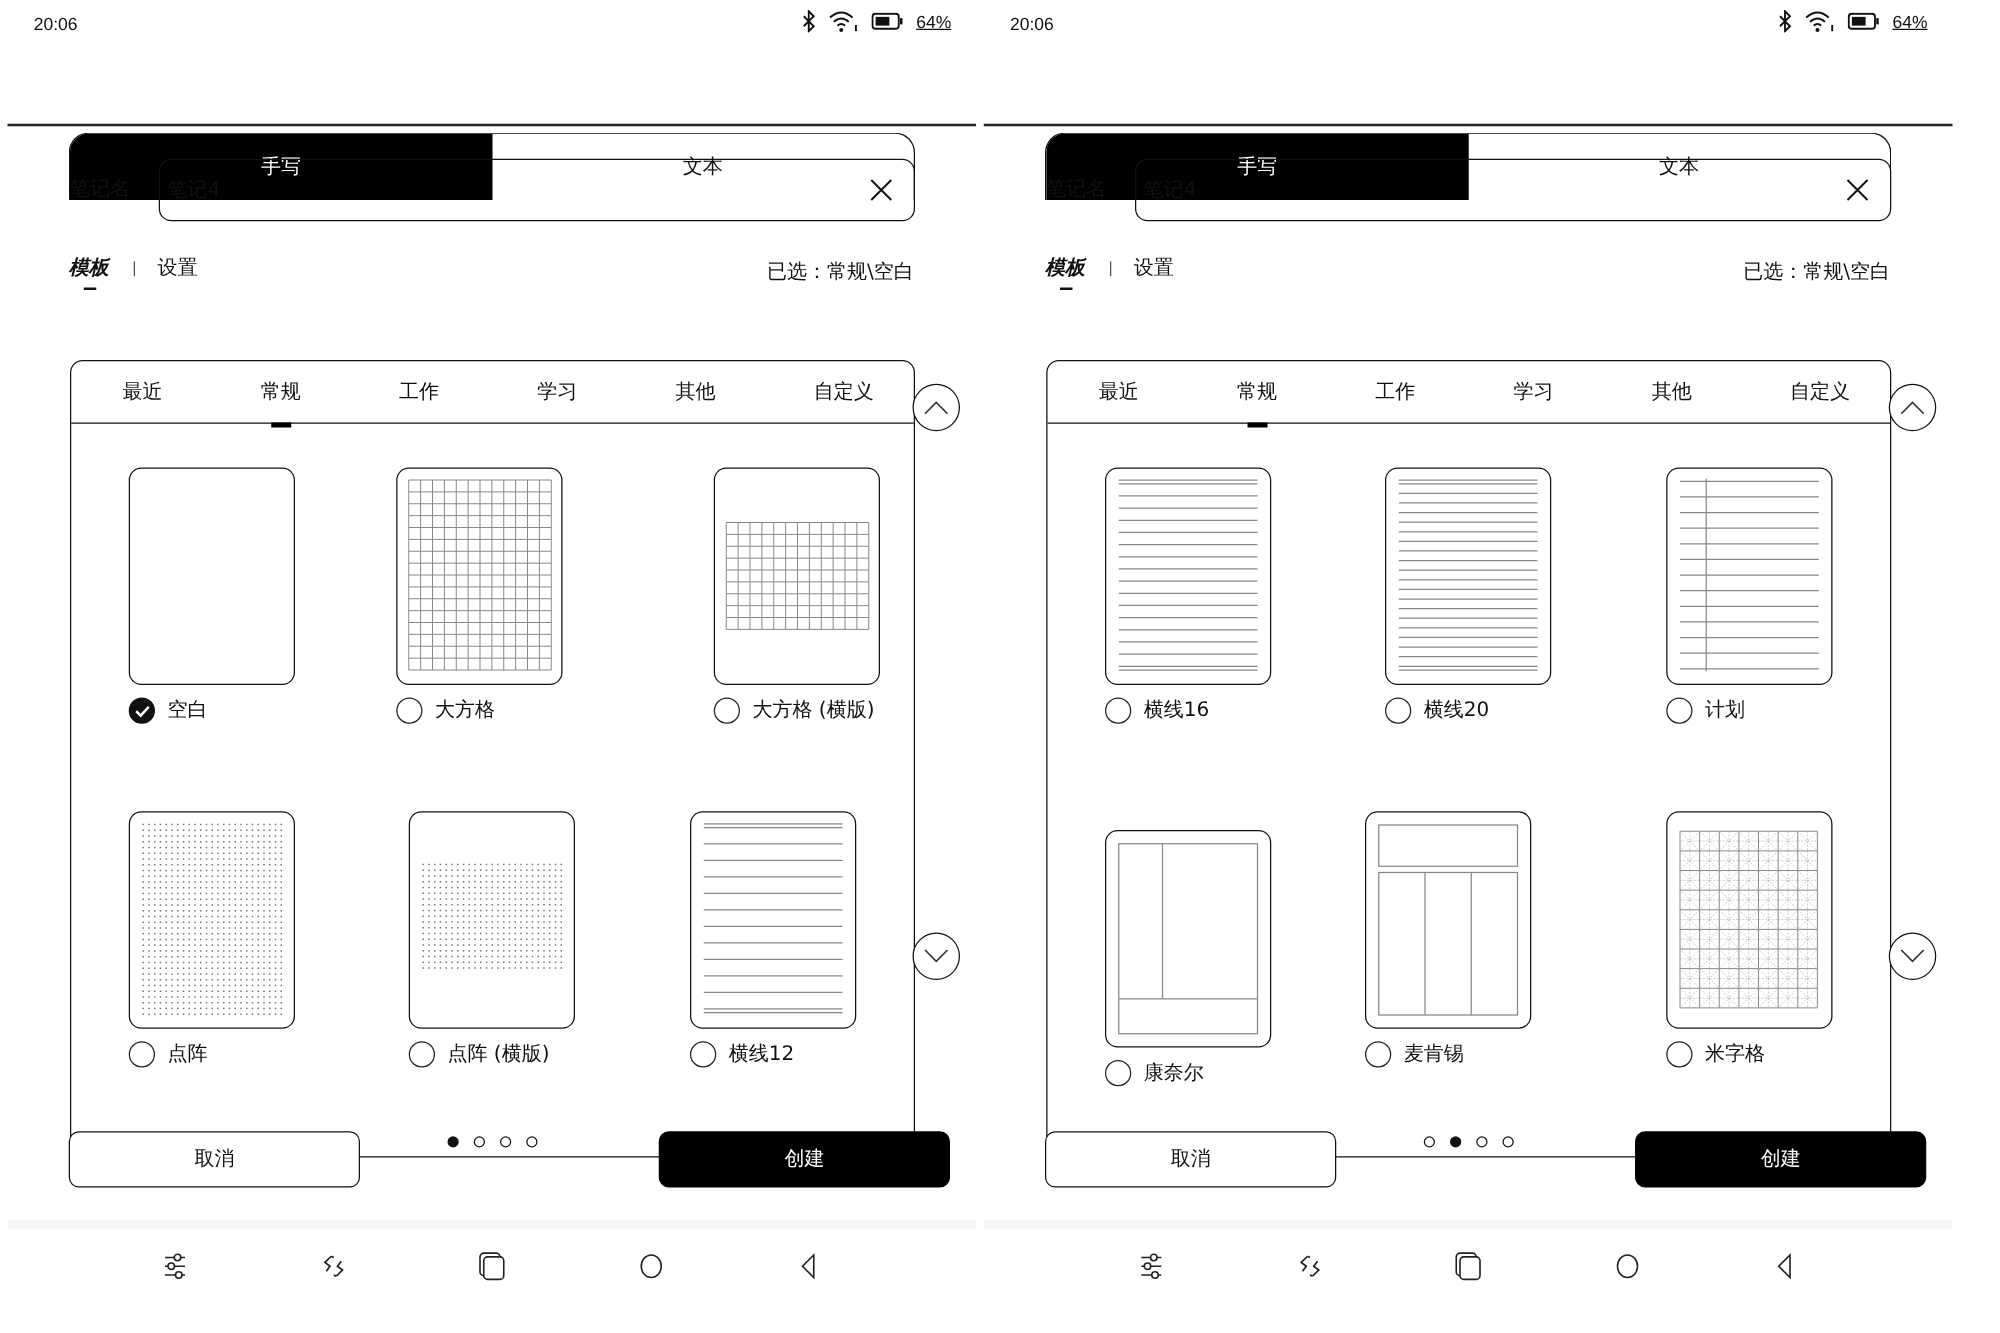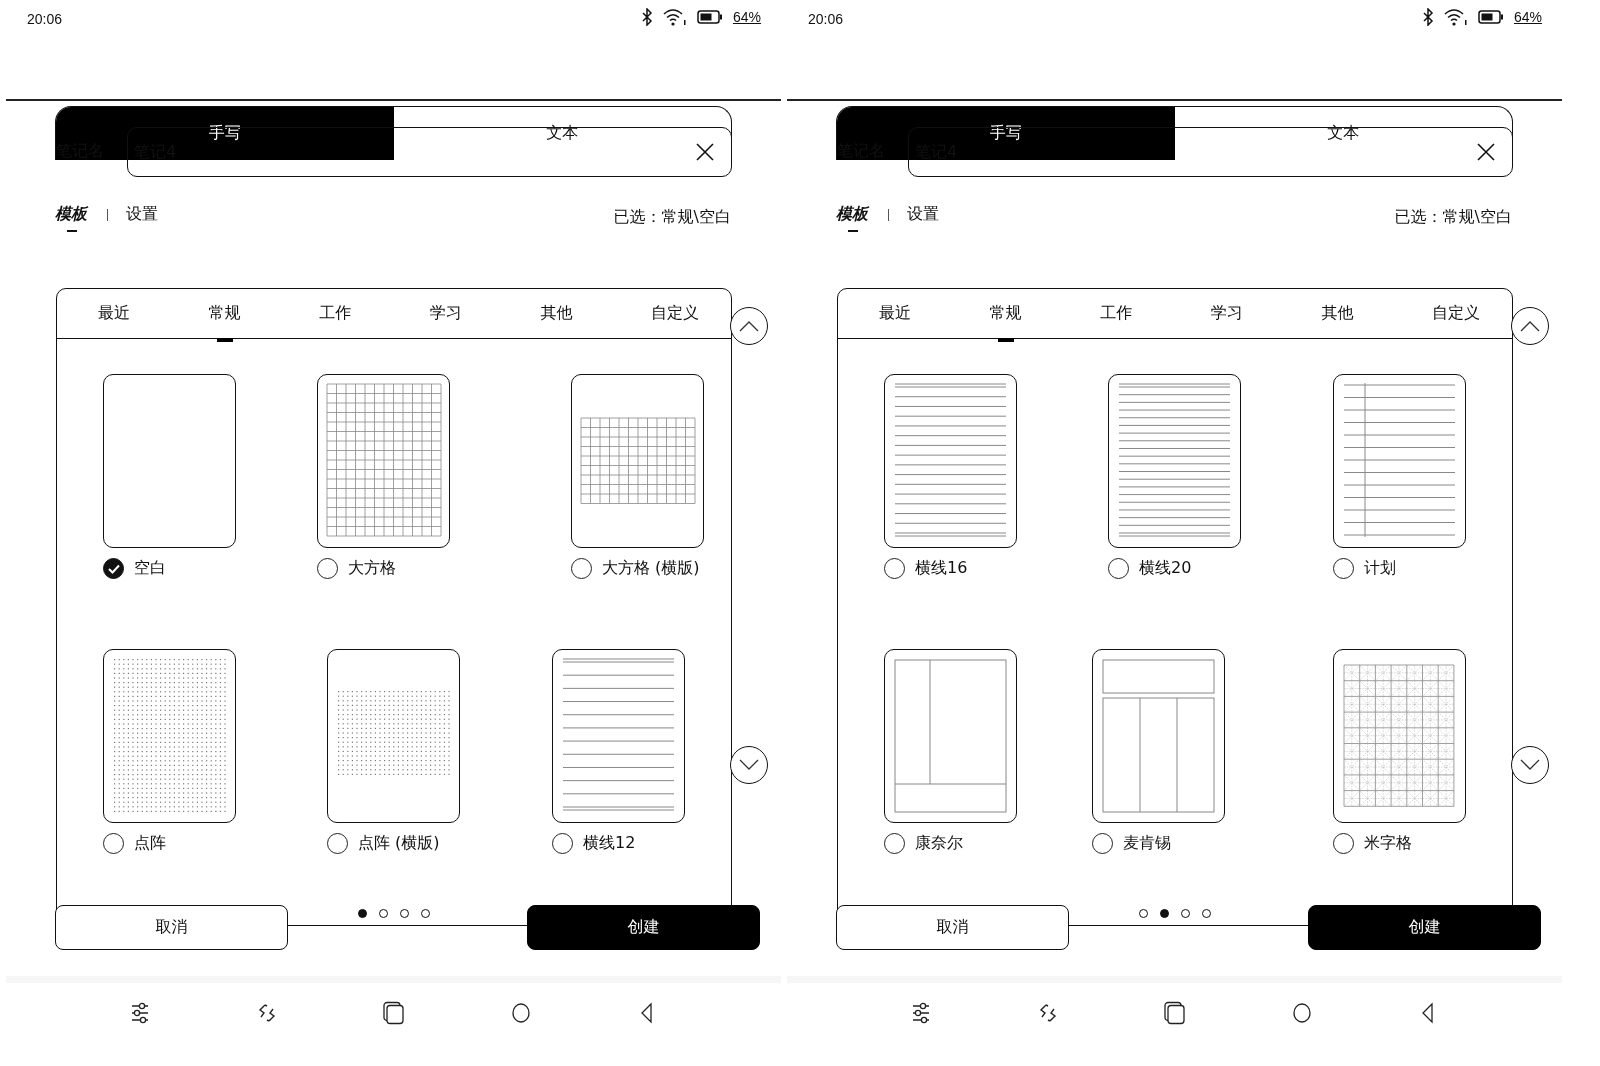--- a/index.html
+++ b/index.html
@@ -1780,21 +1780,21 @@
               <line x1="10" y1="147.5" x2="121" y2="147.5" stroke="#888888" stroke-width="1"></line>
               <line x1="10" y1="160" x2="121" y2="160" stroke="#888888" stroke-width="1"></line>
               <line x1="31" y1="8" x2="31" y2="162" stroke="#888888" stroke-width="1"></line>
             </svg>
           </div>
           <div class="card-label">
             <span class="radio"></span>
             <span>计划</span>
           </div>
         </div>
-      <div class="card" style="left:46px;top:310px">
+      <div class="card" style="left:46px;top:325px">
           <div class="thumb">
             <svg width="131" height="172" viewBox="0 0 131 172">
               <rect x="10" y="10" width="111" height="152" fill="none" stroke="#888888" stroke-width="1"></rect>
               <line x1="45" y1="10" x2="45" y2="134" stroke="#888888" stroke-width="1"></line>
               <line x1="10" y1="134" x2="121" y2="134" stroke="#888888" stroke-width="1"></line>
             </svg>
           </div>
           <div class="card-label">
             <span class="radio"></span>
             <span>康奈尔</span>

